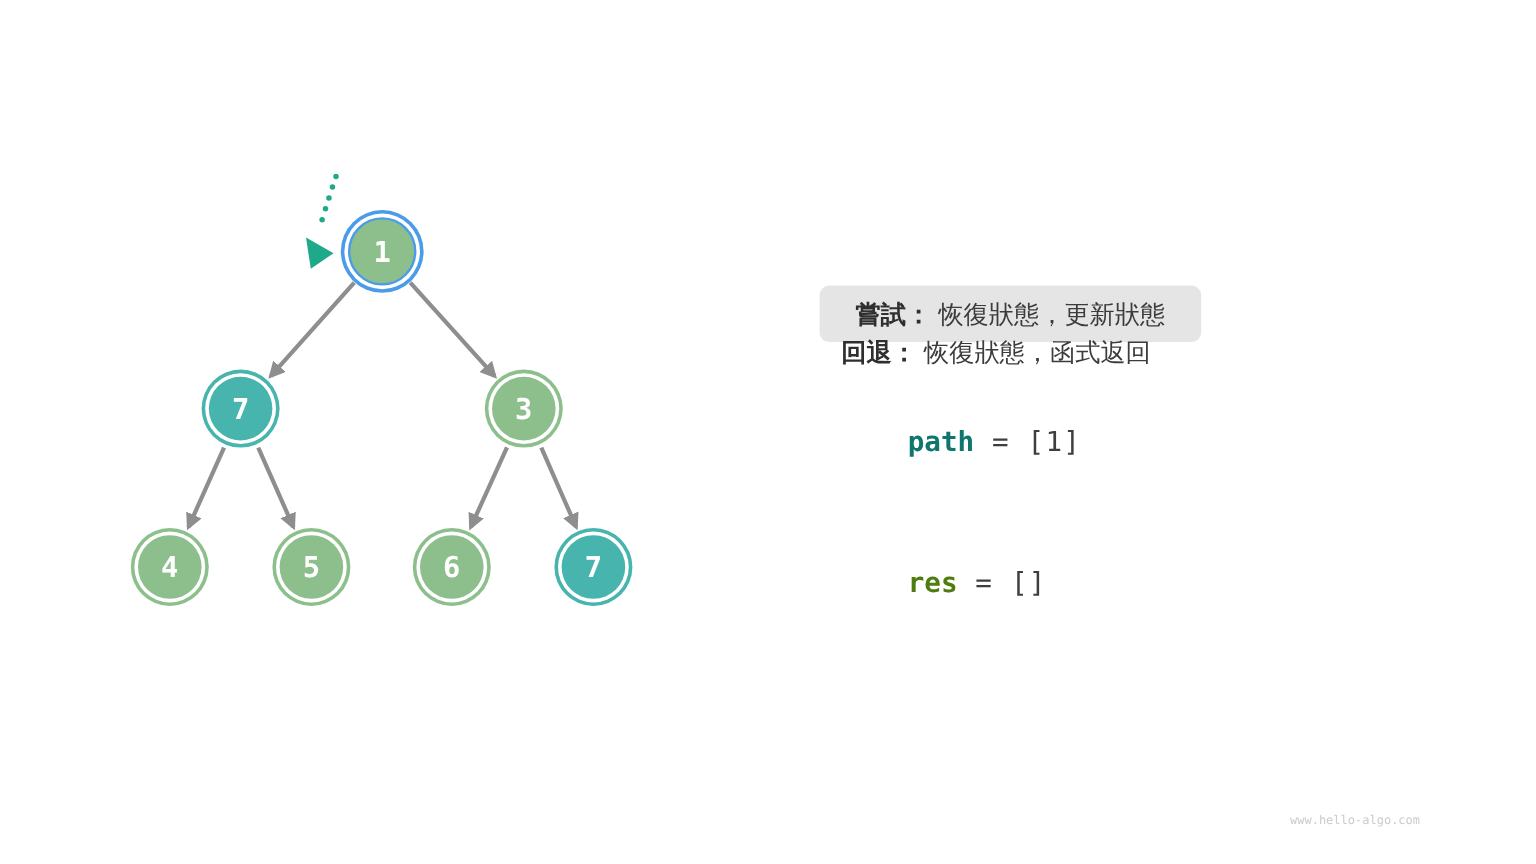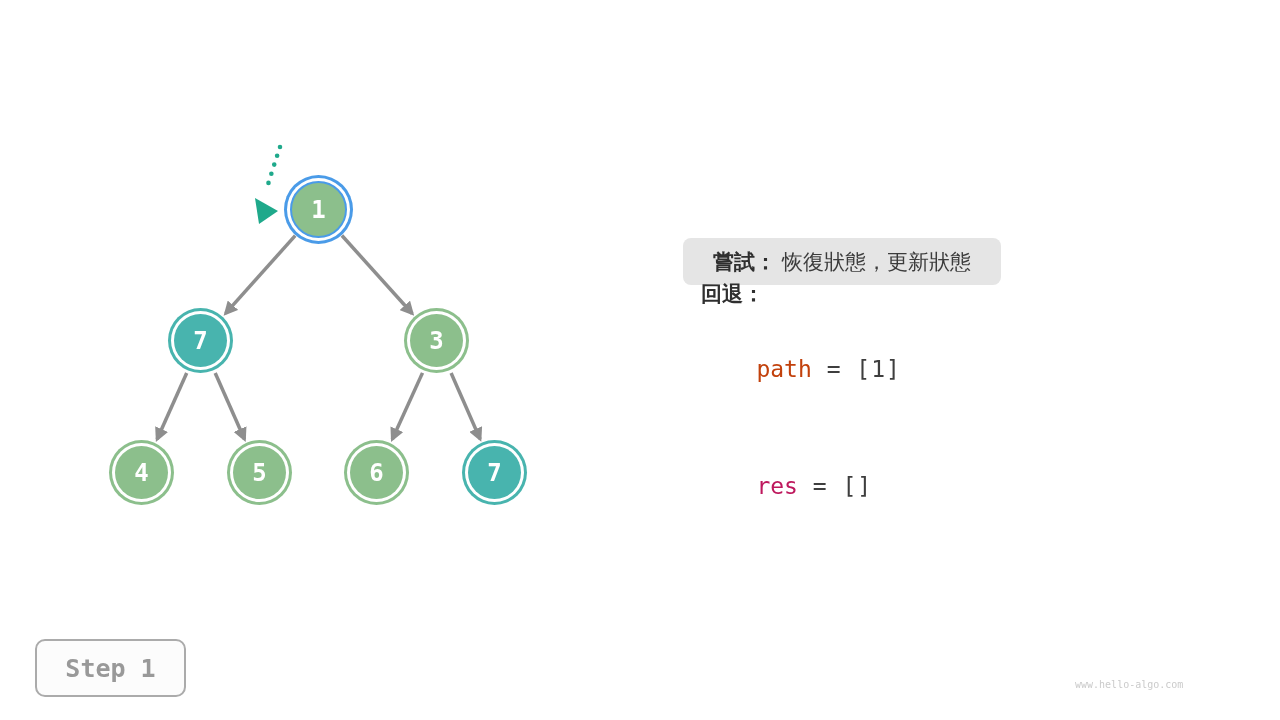--- a/index.html
+++ b/index.html
@@ -28,22 +28,22 @@
   }
   .legend-back{
     position:absolute;left:701px;top:280px;height:28px;display:flex;align-items:flex-end;
     font-size:21px;color:#3C3C3C;white-space:nowrap;
   }
   .legend-label{font-weight:700;color:#2F2F2F;margin-right:6px;}
   .code-line{
     position:absolute;left:701px;font-family:"DejaVu Sans Mono",monospace;
     font-size:23px;color:#3E3E3E;white-space:pre;
   }
-  .code-line .var-path{font-weight:normal;color:#c2410c;}
-  .code-line .var-res{font-weight:normal;color:#be185d;text-align:center;}
+  .code-line .var-path{font-weight:bold;color:#0f766e;}
+  .code-line .var-res{font-weight:bold;color:#4d7c0f;text-align:center;}
   .code-line .code-rest{font-weight:normal;color:#3E3E3E;letter-spacing:1px;}
   #path-line{top:330px;}
   #res-line{top:447px;}
   
   .step-badge{
     position:absolute;left:35px;top:639px;width:147px;height:54px;
     background:#FCFCFC;border:2px solid #ABABAB;border-radius:10px;
     display:flex;align-items:center;justify-content:center;
     font-family:"DejaVu Sans Mono",monospace;font-weight:bold;font-size:25px;color:#999999;
   }
@@ -85,26 +85,26 @@
   <div class="node green" style="left:233px;top:446px;">5</div>
   <div class="node green" style="left:350px;top:446px;">6</div>
   <div class="node teal" style="left:468px;top:446px;">7</div>
 
   <div class="legend-try">
     <span class="legend-label">嘗試：</span>
     <span>恢復狀態，更新狀態</span>
   </div>
   <div class="legend-back">
     <span class="legend-label">回退：</span>
+    <span>恢復狀態，函式返回</span>
   </div>
 
   <div class="code-line" id="path-line">
     <span class="var-path">path</span><span class="code-rest"> = [1]</span>
   </div>
   <div class="code-line" id="res-line">
     <span class="var-res">res</span><span class="code-rest"> = []</span>
   </div>
 
-  <div class="step-badge">Step 1</div>
 
   <div class="watermark">www.hello-algo.com</div>
 
 </div>
 
 </body></html>

